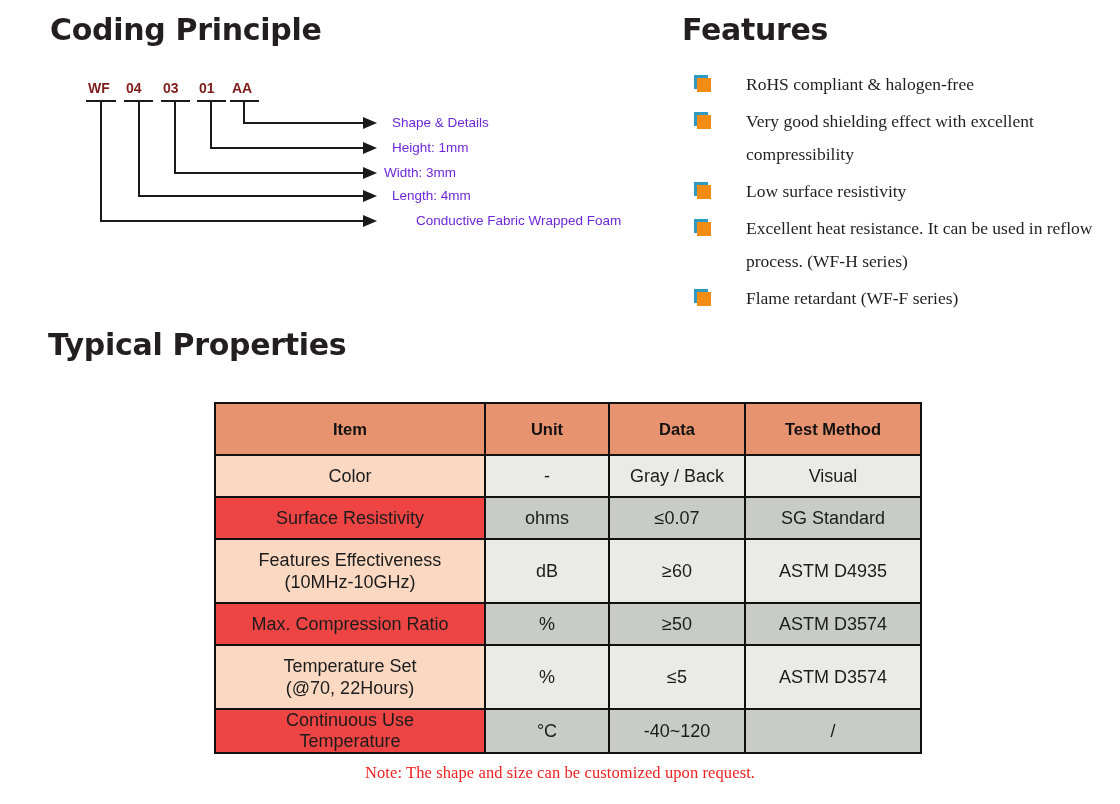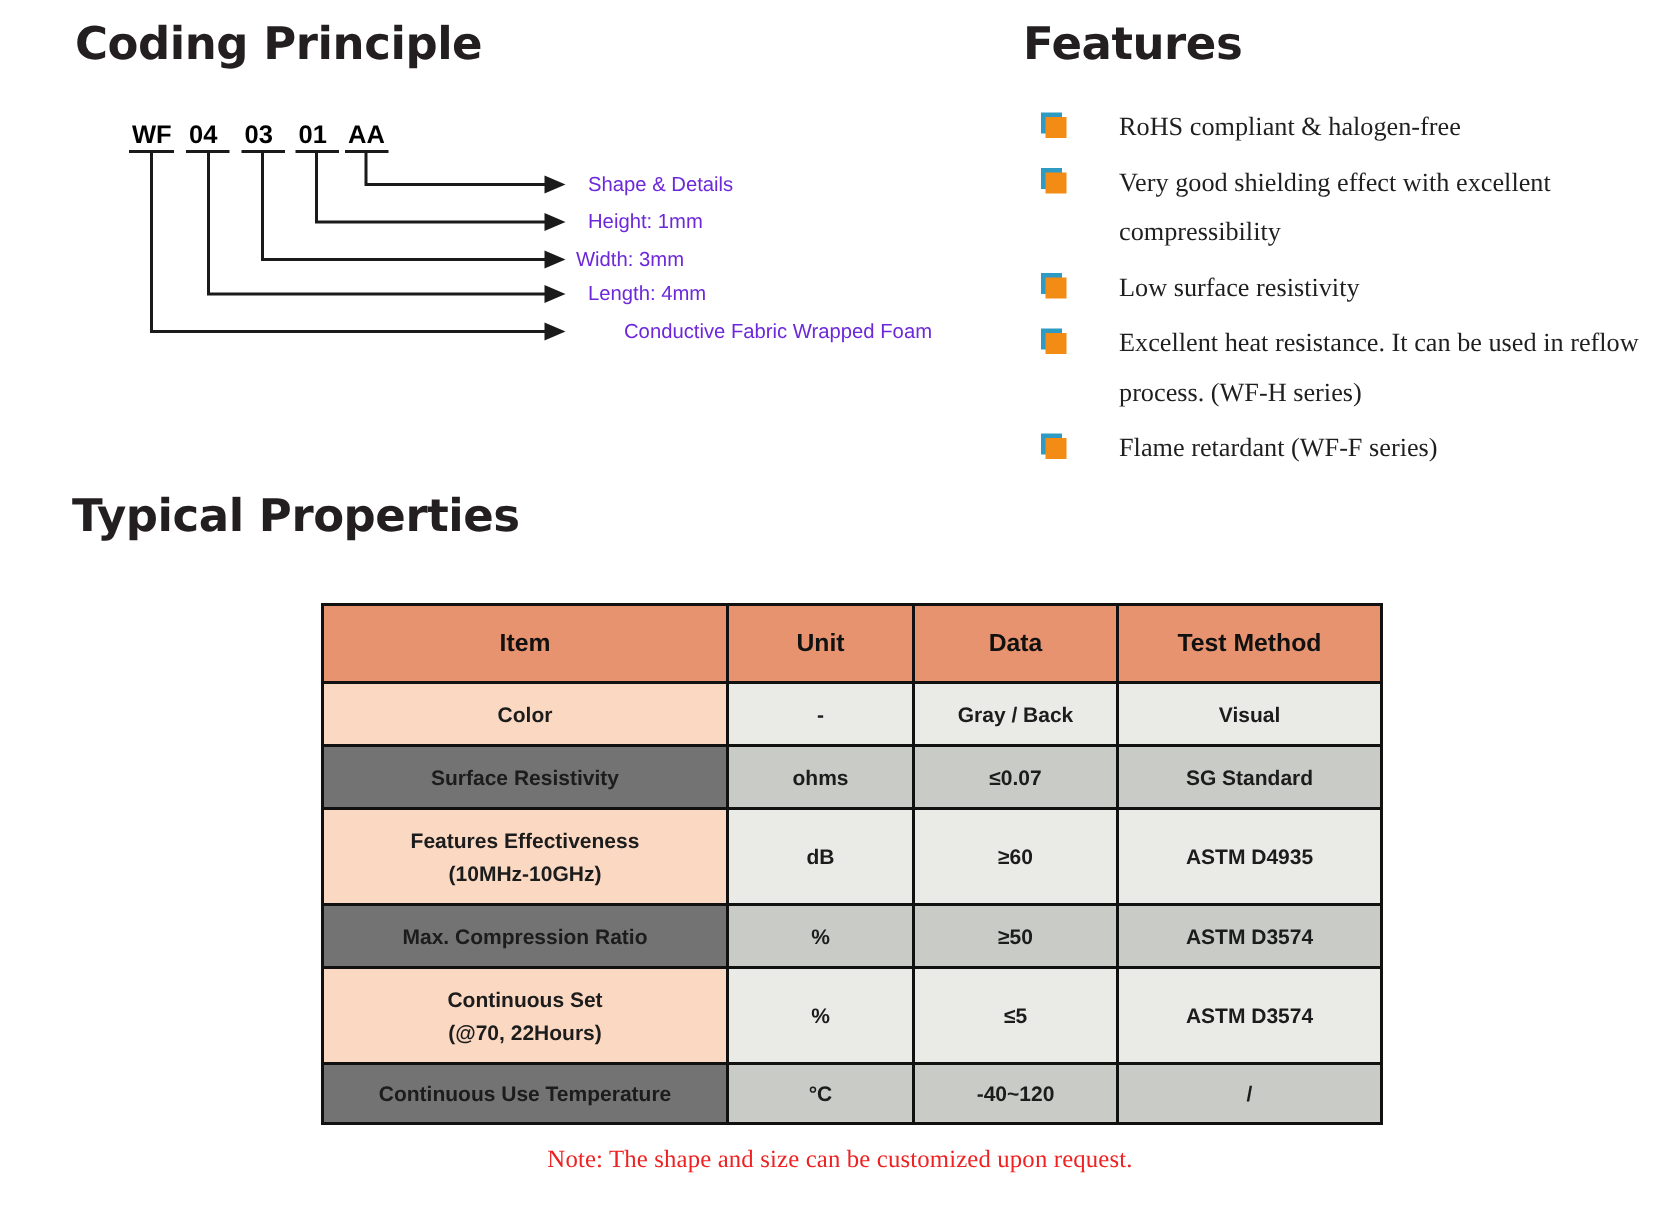--- a/index.html
+++ b/index.html
@@ -31,22 +31,22 @@
   #coding-diagram {
     position: absolute;
     left: 0; top: 60px;
     width: 680px; height: 190px;
   }
   #coding-diagram svg { display:block; }
   .code-seg {
     position: absolute;
     font-family: "Liberation Sans", sans-serif;
     font-weight: bold;
-    font-size: 17px;
-    color: #000000;
+    font-size: 14px;
+    color: #7f1d1d;
     white-space: nowrap;
   }
   .arrow-label {
     position: absolute;
     font-family: "Liberation Sans", sans-serif;
     font-size: 13.5px;
     color: #6d28d9;
     white-space: nowrap;
   }
 
@@ -106,25 +106,25 @@
     font-family: "Liberation Sans", sans-serif;
   }
   #properties-table thead th {
     background: #e8936f;
     font-weight: bold;
     font-size: 16.5px;
     height: 52px;
     color: #111;
   }
   #properties-table tbody td {
-    font-size: 14px;
+    font-size: 18px;
     color: #1c1c1c;
-    font-weight: bold;
-  }
-  tr.alt td.c-item { background: #737373; }
+    font-weight: normal;
+  }
+  tr.alt td.c-item { background: #ef4444; }
   tr.alt td.c-val  { background: #c9cbc6; margin-left: 17px; }
   tr.norm td.c-item { background: #fad8c2; }
   tr.norm td.c-val  { background: #eaebe6; }
   .col-item { width: 270px; }
   .col-unit { width: 124px; }
   .col-data { width: 136px; }
   .col-test { width: 176px; }
   .two-line { line-height: 22px; }
 
   
@@ -283,21 +283,21 @@
       <td class="c-val">ASTM D4935</td>
     </tr>
     <tr class="alt" style="height:42px;">
       <td class="c-item">Max. Compression Ratio</td>
       <td class="c-val">%</td>
       <td class="c-val">≥50</td>
       <td class="c-val">ASTM D3574</td>
     </tr>
     <tr class="norm" style="height:64px;">
       <td class="c-item two-line">
-        <div>Continuous Set</div>
+        <div>Temperature Set</div>
         <div>(@70, 22Hours)</div>
       </td>
       <td class="c-val">%</td>
       <td class="c-val">≤5</td>
       <td class="c-val">ASTM D3574</td>
     </tr>
     <tr class="alt" style="height:40px;">
       <td class="c-item">Continuous Use Temperature</td>
       <td class="c-val">°C</td>
       <td class="c-val">-40~120</td>

